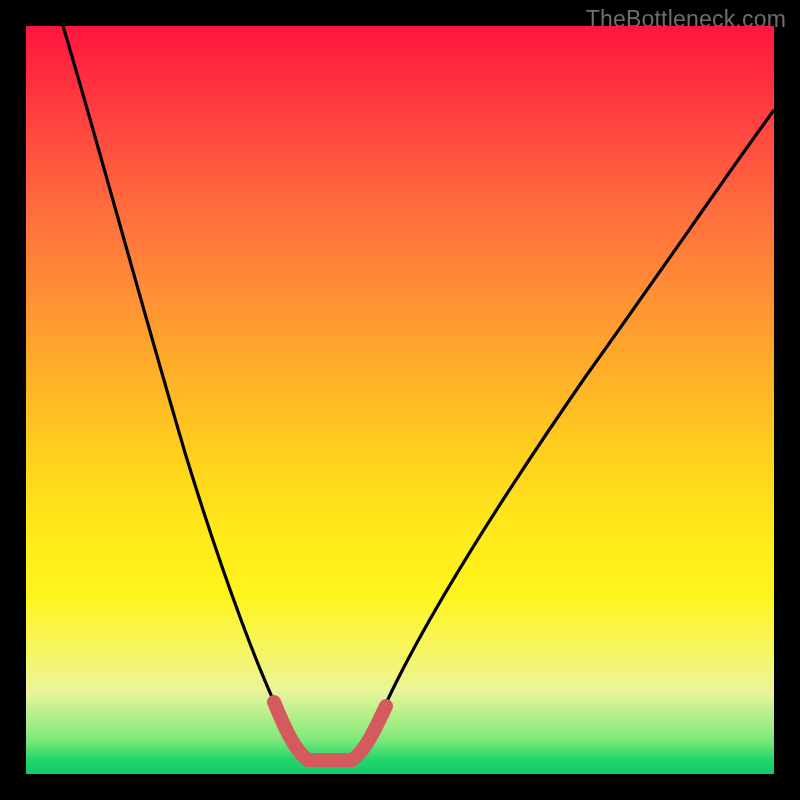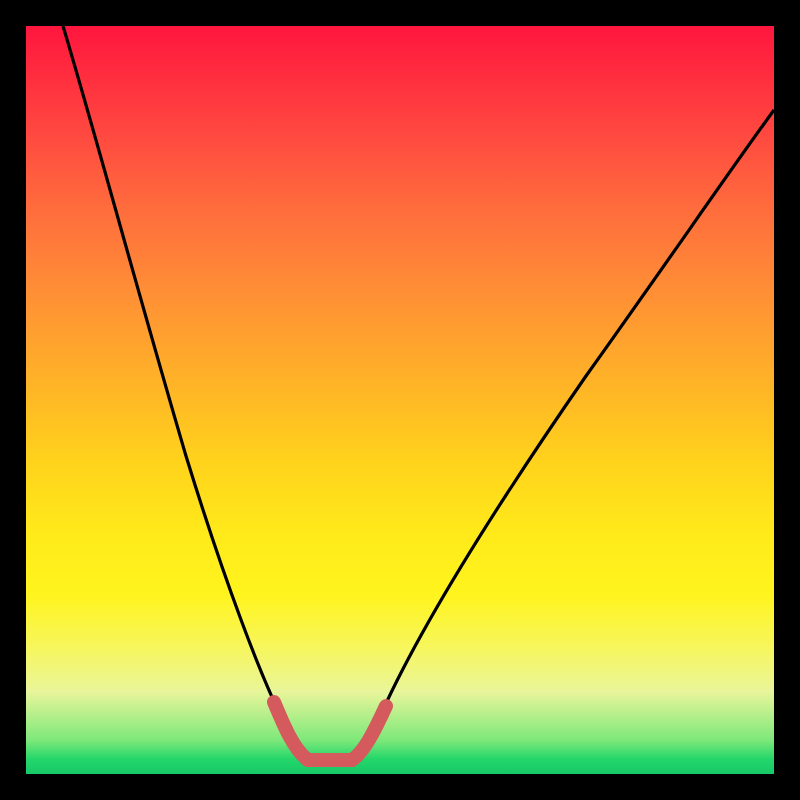--- a/index.html
+++ b/index.html
@@ -56,20 +56,21 @@
     left: 0;
     top: 0;
     width: 748px;
     height: 748px;
   }
 </style>
 </head>
 <body>
 
 <div class="frame">
+  <div class="watermark">TheBottleneck.com</div>
   <div class="plot">
     <svg class="curve" viewBox="0 0 748 748">
       <path d="M 37 0
                C 70 110, 110 260, 160 430
                C 200 560, 235 650, 255 690
                C 268 716, 276 730, 286 736
                L 322 736
                C 332 730, 342 714, 356 686
                C 395 600, 470 480, 560 350
                C 640 238, 700 150, 748 84" fill="none" stroke="#000" stroke-width="3.2"></path>

